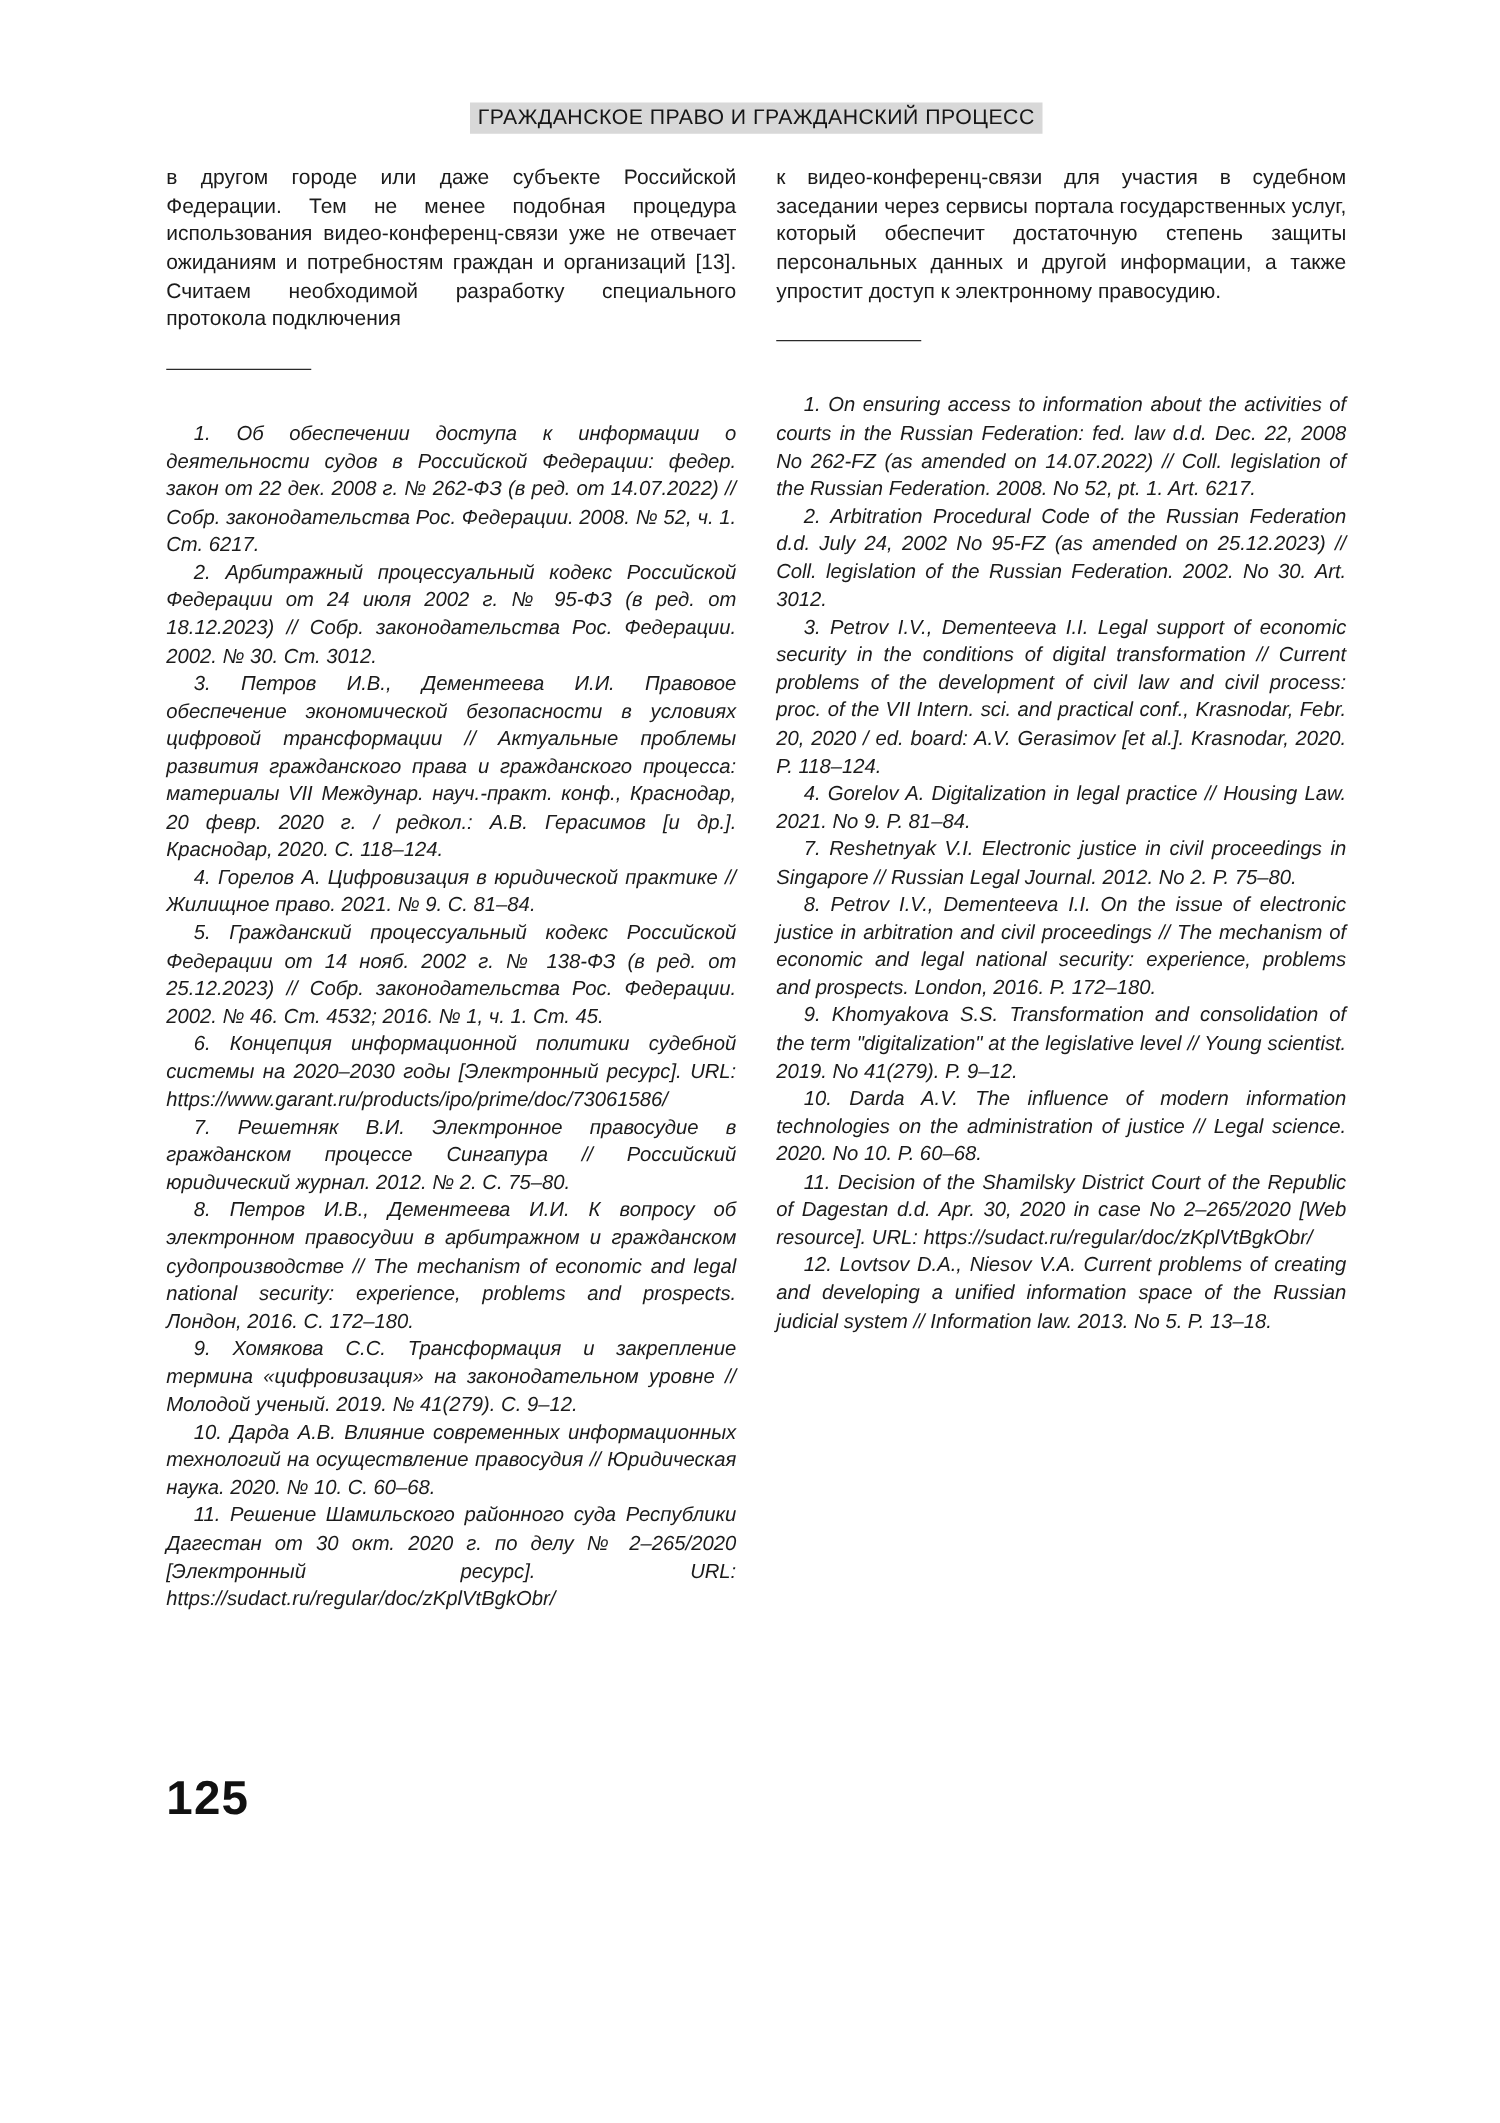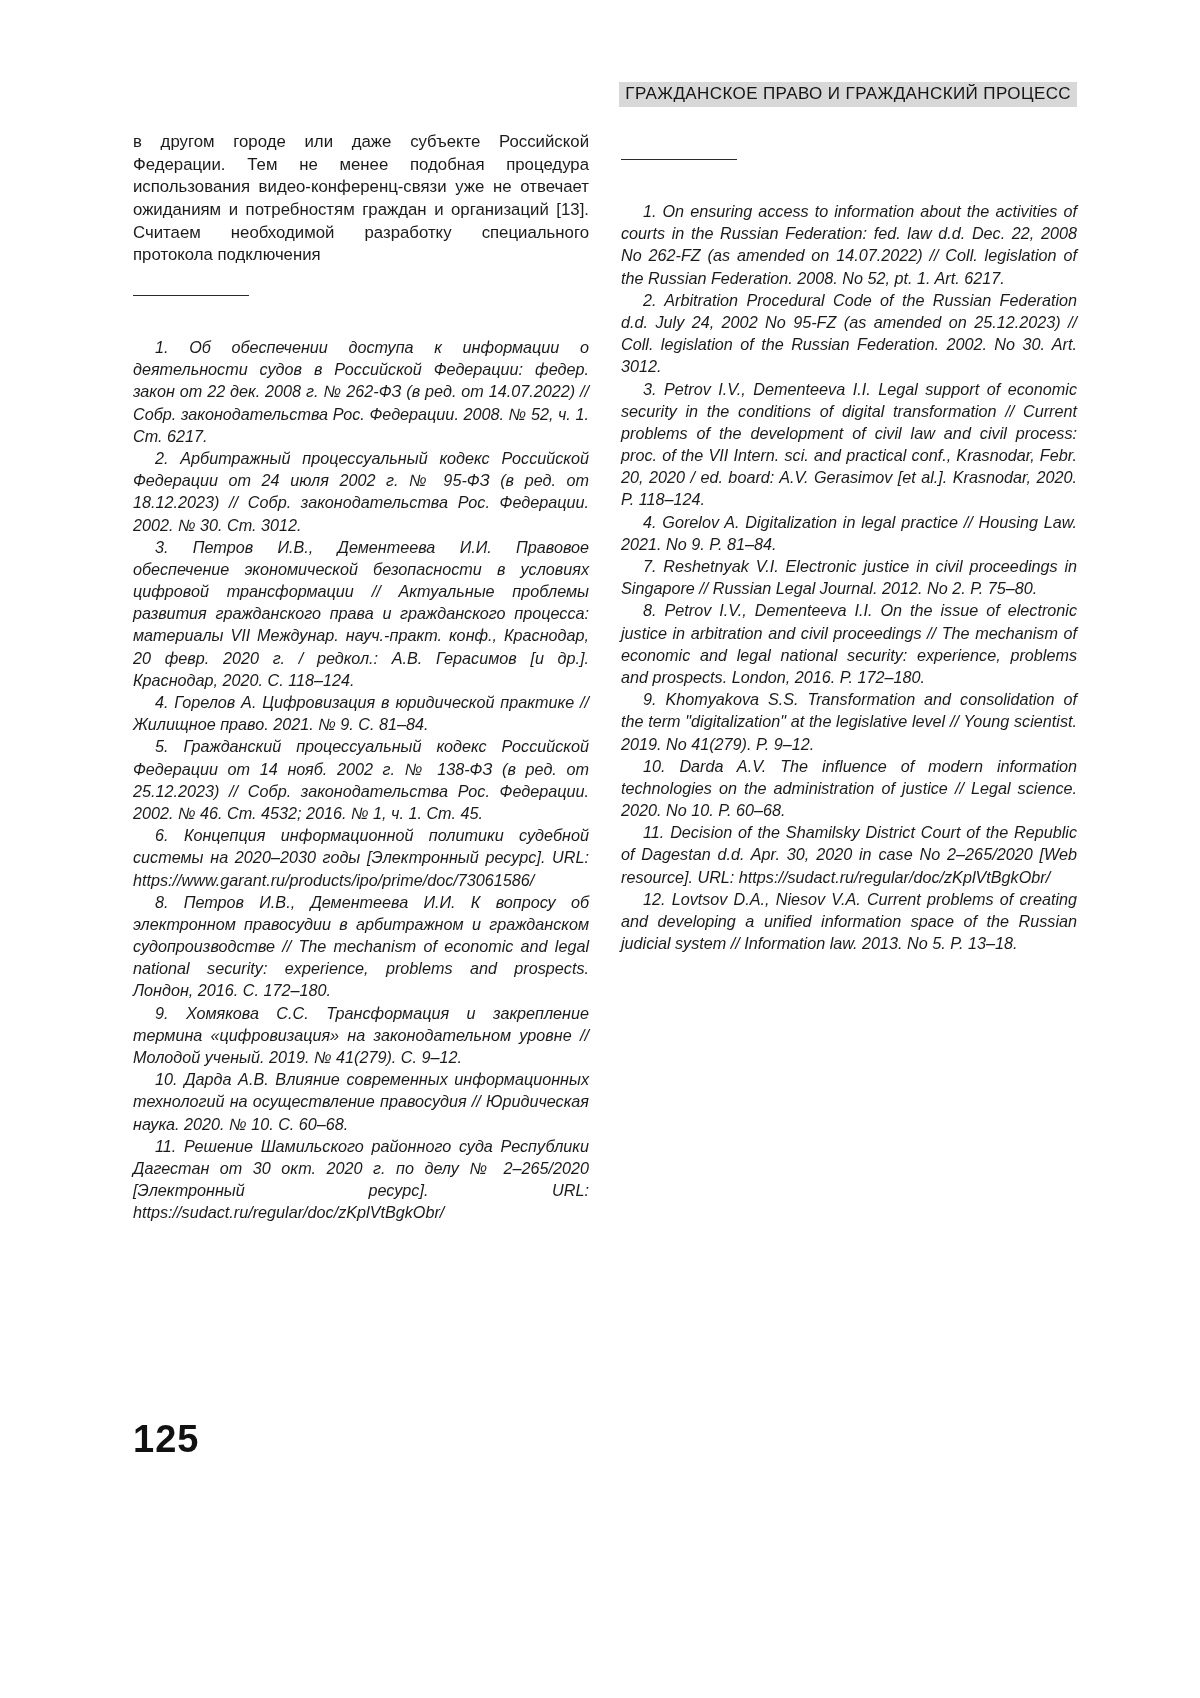--- a/index.html
+++ b/index.html
@@ -14,21 +14,21 @@
     color: #1b1b1b;
     overflow: hidden;
   }
   .content {
     position: absolute;
     left: 133px;
     top: 82px;
     width: 944px;
   }
   .running-head {
-    text-align: right;
+    text-align: center;
     margin-bottom: 24px;
   }
   .running-head .hl {
     display: inline-block;
     background: #d8d8d8;
     padding: 2px 6px 3px 6px;
     font-size: 17px;
     letter-spacing: 0.4px;
     color: #151515;
     white-space: nowrap;
@@ -89,28 +89,30 @@
       <div class="col col-left">
         <p class="body-par">в другом городе или даже субъекте Российской Федерации. Тем не менее подобная процедура использования видео-конференц-связи уже не отвечает ожиданиям и потребностям граждан и организаций [13]. Считаем необходимой разработку специального протокола подключения</p>
         <div class="footnote-rule"></div>
         <div class="refs">
           <p class="ref-item">1. Об обеспечении доступа к информации о деятельности судов в Российской Федерации: федер. закон от 22 дек. 2008 г. № 262-ФЗ (в ред. от 14.07.2022) // Собр. законодательства Рос. Федерации. 2008. № 52, ч. 1. Ст. 6217.</p>
           <p class="ref-item">2. Арбитражный процессуальный кодекс Российской Федерации от 24 июля 2002 г. № 95-ФЗ (в ред. от 18.12.2023) // Собр. законодательства Рос. Федерации. 2002. № 30. Ст. 3012.</p>
           <p class="ref-item">3. Петров И.В., Дементеева И.И. Правовое обеспечение экономической безопасности в условиях цифровой трансформации // Актуальные проблемы развития гражданского права и гражданского процесса: материалы VII Междунар. науч.-практ. конф., Краснодар, 20 февр. 2020 г. / редкол.: А.В. Герасимов [и др.]. Краснодар, 2020. С. 118–124.</p>
           <p class="ref-item">4. Горелов А. Цифровизация в юридической практике // Жилищное право. 2021. № 9. С. 81–84.</p>
           <p class="ref-item">5. Гражданский процессуальный кодекс Российской Федерации от 14 нояб. 2002 г. № 138-ФЗ (в ред. от 25.12.2023) // Собр. законодательства Рос. Федерации. 2002. № 46. Ст. 4532; 2016. № 1, ч. 1. Ст. 45.</p>
           <p class="ref-item">6. Концепция информационной политики судебной системы на 2020–2030 годы [Электронный ресурс]. URL: https://www.garant.ru/products/ipo/prime/doc/73061586/</p>
+          <p class="ref-item">7. Решетняк В.И. Электронное правосудие в гражданском процессе Сингапура // Российский юридический журнал. 2012. № 2. С. 75–80.</p>
           <p class="ref-item">8. Петров И.В., Дементеева И.И. К вопросу об электронном правосудии в арбитражном и гражданском судопроизводстве // The mechanism of economic and legal national security: experience, problems and prospects. Лондон, 2016. С. 172–180.</p>
           <p class="ref-item">9. Хомякова С.С. Трансформация и закрепление термина «цифровизация» на законодательном уровне // Молодой ученый. 2019. № 41(279). С. 9–12.</p>
           <p class="ref-item">10. Дарда А.В. Влияние современных информационных технологий на осуществление правосудия // Юридическая наука. 2020. № 10. С. 60–68.</p>
           <p class="ref-item">11. Решение Шамильского районного суда Республики Дагестан от 30 окт. 2020 г. по делу № 2–265/2020 [Электронный ресурс]. URL: https://sudact.ru/regular/doc/zKplVtBgkObr/</p>
         </div>
       </div>
 
       <div class="col col-right">
+        <p class="body-par">к видео-конференц-связи для участия в судебном заседании через сервисы портала государственных услуг, который обеспечит достаточную степень защиты персональных данных и другой информации, а также упростит доступ к электронному правосудию.</p>
         <div class="footnote-rule"></div>
         <div class="refs">
           <p class="ref-item">1. On ensuring access to information about the activities of courts in the Russian Federation: fed. law d.d. Dec. 22, 2008 No 262-FZ (as amended on 14.07.2022) // Coll. legislation of the Russian Federation. 2008. No 52, pt. 1. Art. 6217.</p>
           <p class="ref-item">2. Arbitration Procedural Code of the Russian Federation d.d. July 24, 2002 No 95-FZ (as amended on 25.12.2023) // Coll. legislation of the Russian Federation. 2002. No 30. Art. 3012.</p>
           <p class="ref-item">3. Petrov I.V., Dementeeva I.I. Legal support of economic security in the conditions of digital transformation // Current problems of the development of civil law and civil process: proc. of the VII Intern. sci. and practical conf., Krasnodar, Febr. 20, 2020 / ed. board: A.V. Gerasimov [et al.]. Krasnodar, 2020. P. 118–124.</p>
           <p class="ref-item">4. Gorelov A. Digitalization in legal practice // Housing Law. 2021. No 9. P. 81–84.</p>
           <p class="ref-item">7. Reshetnyak V.I. Electronic justice in civil proceedings in Singapore // Russian Legal Journal. 2012. No 2. P. 75–80.</p>
           <p class="ref-item">8. Petrov I.V., Dementeeva I.I. On the issue of electronic justice in arbitration and civil proceedings // The mechanism of economic and legal national security: experience, problems and prospects. London, 2016. P. 172–180.</p>
           <p class="ref-item">9. Khomyakova S.S. Transformation and consolidation of the term "digitalization" at the legislative level // Young scientist. 2019. No 41(279). P. 9–12.</p>
           <p class="ref-item">10. Darda A.V. The influence of modern information technologies on the administration of justice // Legal science. 2020. No 10. P. 60–68.</p>

